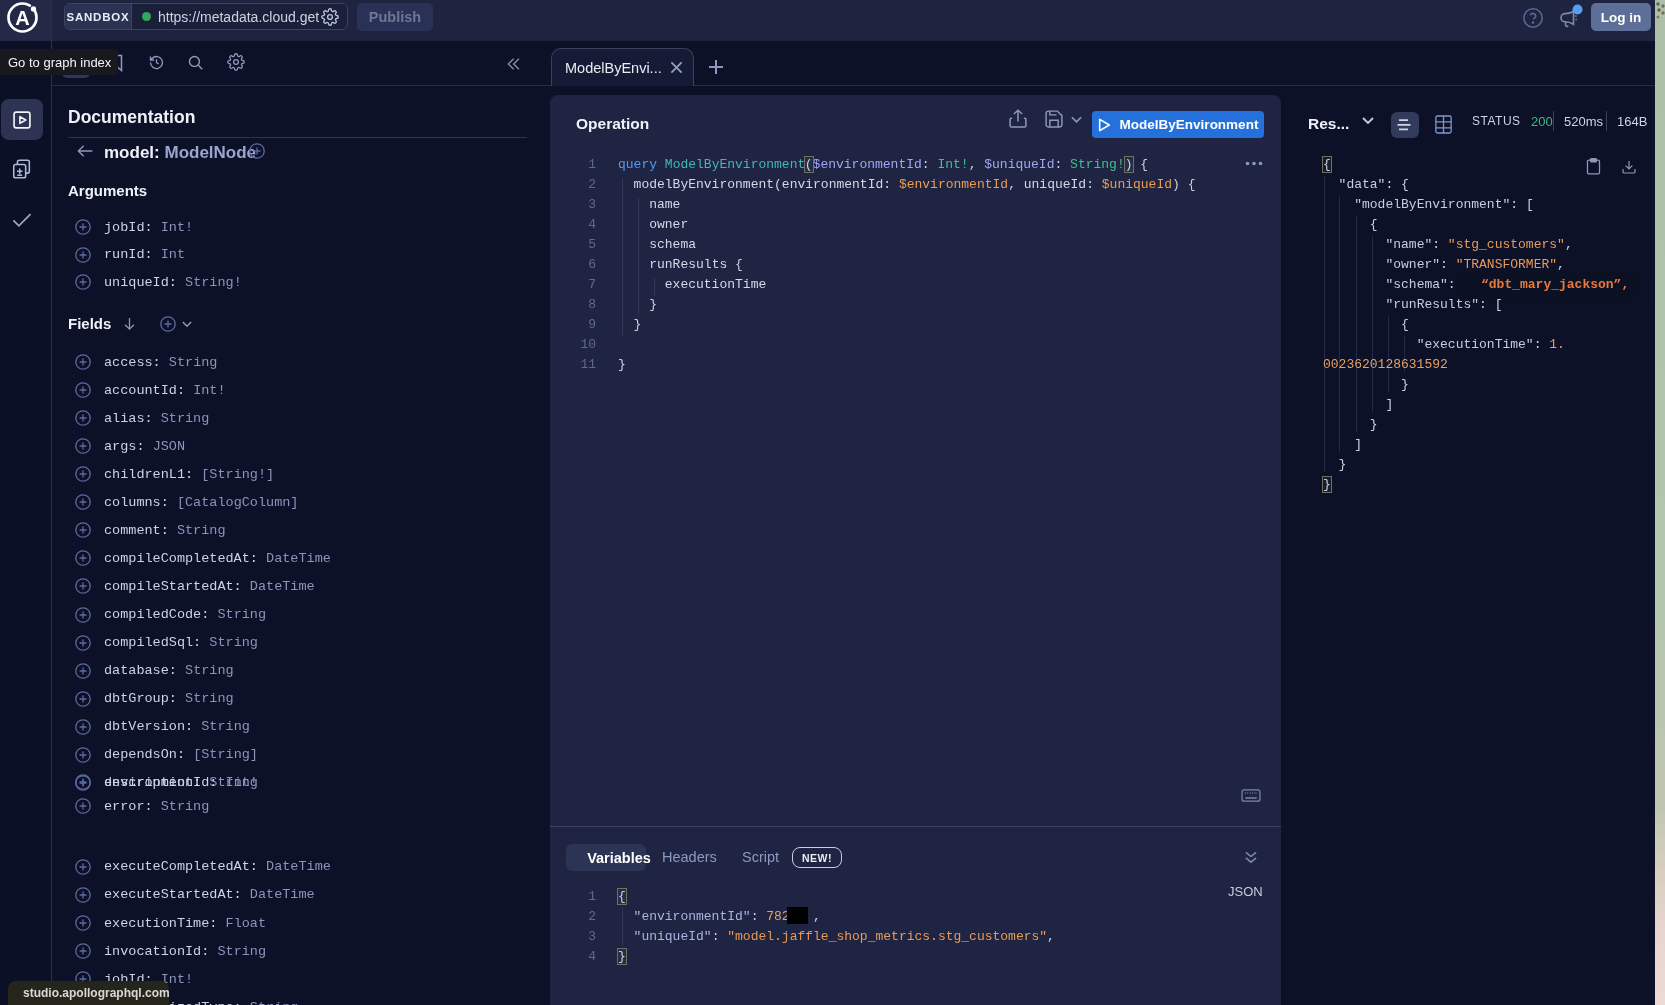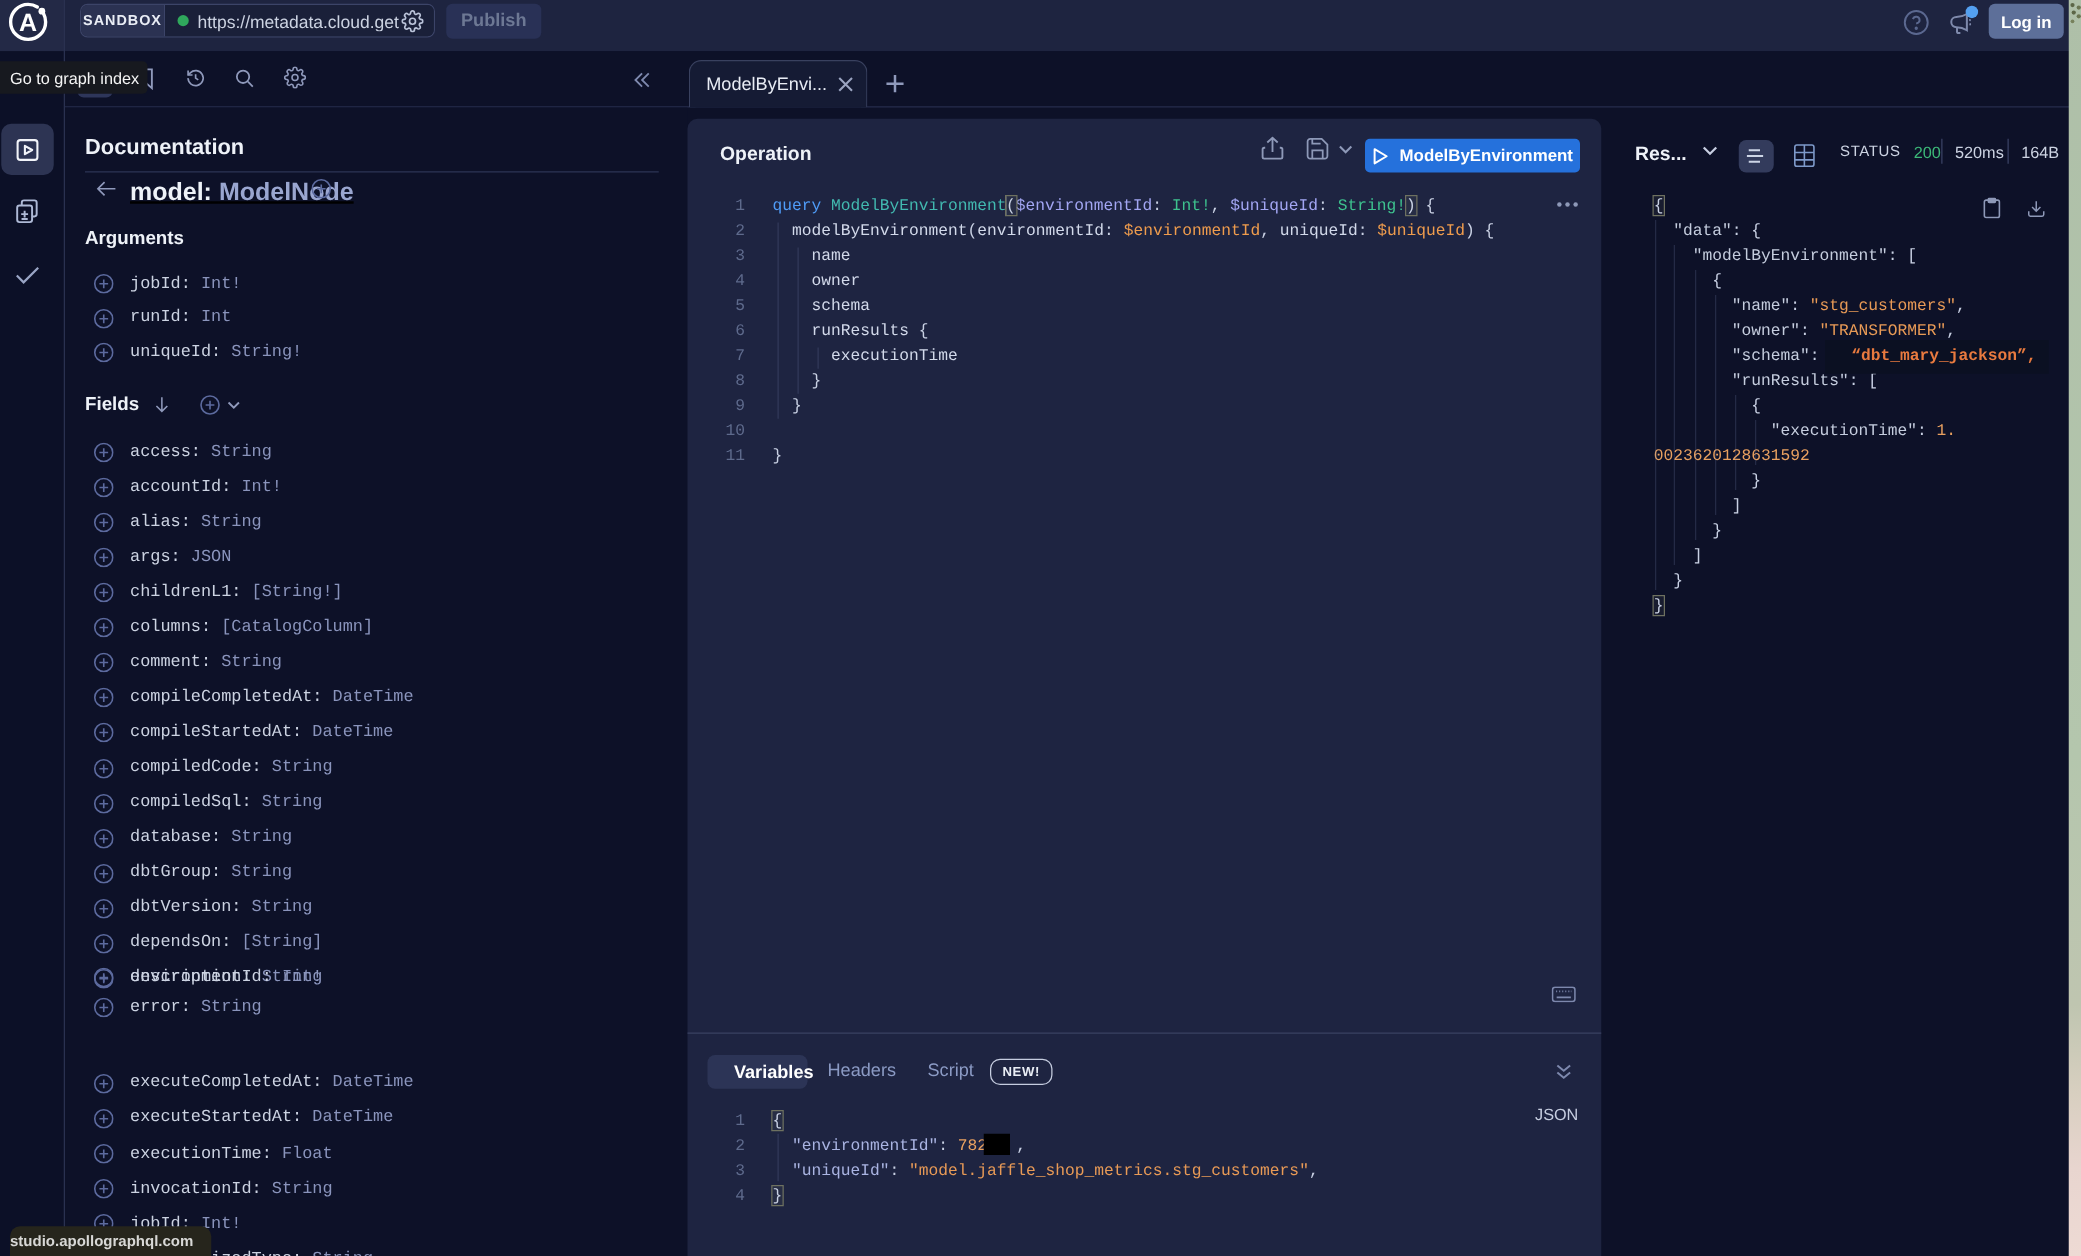--- a/index.html
+++ b/index.html
@@ -67,21 +67,21 @@
 #redact { position:absolute; left:787px; top:907px; width:21px; height:17px; background:#000; }
 
 #resp { position:absolute; left:1281px; top:95px; width:374px; height:910px; }
 #resphead { position:absolute; left:0; top:0; width:374px; height:55px; }
 #resphead .t { position:absolute; left:27px; top:20px; font-size:15.5px; font-weight:bold; color:#eef2f8; }
 #respjson { position:absolute; left:42px; top:60px; font-family:"Liberation Mono",monospace; font-size:13px; line-height:20px; white-space:pre; }
 #schemabox { position:absolute; left:179px; top:177px; width:179px; height:27px; background:#0b1022; }
 #schemabox span { position:absolute; left:21px; top:5px; font-family:"Liberation Mono",monospace; font-weight:bold; font-size:13px; color:#e87a3f; }
 
 #tooltip { position:absolute; white-space:nowrap; left:0; top:49px; width:118px; height:26px; background:#17191f; border-radius:0 4px 4px 0; color:#f5f5f5; font-size:13px; display:flex; align-items:center; padding-left:8px; z-index:30; }
-#statuspill { position:absolute; left:8px; top:981px; width:161px; height:24px; background:#26251c; border-radius:8px 8px 0 0; color:#d8d8d6; font-size:12px; font-weight:bold; display:flex; align-items:center; padding-left:0; z-index:30; }
+#statuspill { position:absolute; left:8px; top:981px; width:161px; height:24px; background:#26251c; border-radius:8px 8px 0 0; color:#d8d8d6; font-size:12px; font-weight:bold; display:flex; align-items:center; padding-left:15px; z-index:30; }
 #edge { position:absolute; left:1655px; top:0; width:10px; height:1005px; background:linear-gradient(180deg,#aebfa8 0%,#b4c6ad 60%,#bfc5b0 80%,#d8cfc0 87%,#e8d5cf 93%,#eedad4 100%); z-index:40; }
 svg.icon { display:block; }
 </style>
 </head>
 <body>
 <div id="nav"></div>
 <div id="railtop"></div>
 <div id="rail"></div>
 <div id="railborder"></div>
 
@@ -166,21 +166,21 @@
   <svg class="icon" style="margin-left:8px" width="13" height="13" viewBox="0 0 14 14" fill="none" stroke="#9aa3c0" stroke-width="1.8">
       <path d="M1.5 1.5l11 11M12.5 1.5l-11 11"></path>
     </svg>
 </div>
 <div id="doc">
   <h1>Documentation</h1>
   <div class="hr"></div>
   <svg class="abs icon" style="left:25px;top:58px" width="16" height="14" viewBox="0 0 24 20" fill="none" stroke="#8f99bb" stroke-width="2">
       <path d="M10 2L2 10l8 8M2 10h21"></path>
     </svg>
-  <div class="abs" style="left:52px;top:57px;font-size:20px;font-weight:bold;text-decoration:underline;"><span style="color:#eef2f8">model:</span> <span style="color:#9aa6d0">ModelNode</span></div>
+  <div class="abs" style="left:52px;top:57px;font-size:17px;font-weight:bold;"><span style="color:#eef2f8">model:</span> <span style="color:#9aa6d0">ModelNode</span></div>
   <svg class="abs icon" style="left:197px;top:57px" width="16" height="16" viewBox="0 0 16 16" fill="none" stroke="#5c6a9e" stroke-width="1.3">
       <circle cx="8" cy="8" r="7.2"></circle>
       <path d="M8 4.5v7M4.5 8h7"></path>
     </svg>
   <h2 class="sect" style="top:96px">Arguments</h2>
   <h2 class="sect" style="top:229px">Fields</h2>
   <svg class="abs icon" style="left:70px;top:230px" width="15" height="15" viewBox="0 0 24 24" fill="none" stroke="#8f99bb" stroke-width="2">
       <path d="M12 3v18M5 14l7 7 7-7"></path>
     </svg>
   <svg class="abs icon" style="left:108px;top:230px" width="16" height="16" viewBox="0 0 16 16" fill="none" stroke="#5c6a9e" stroke-width="1.3">

